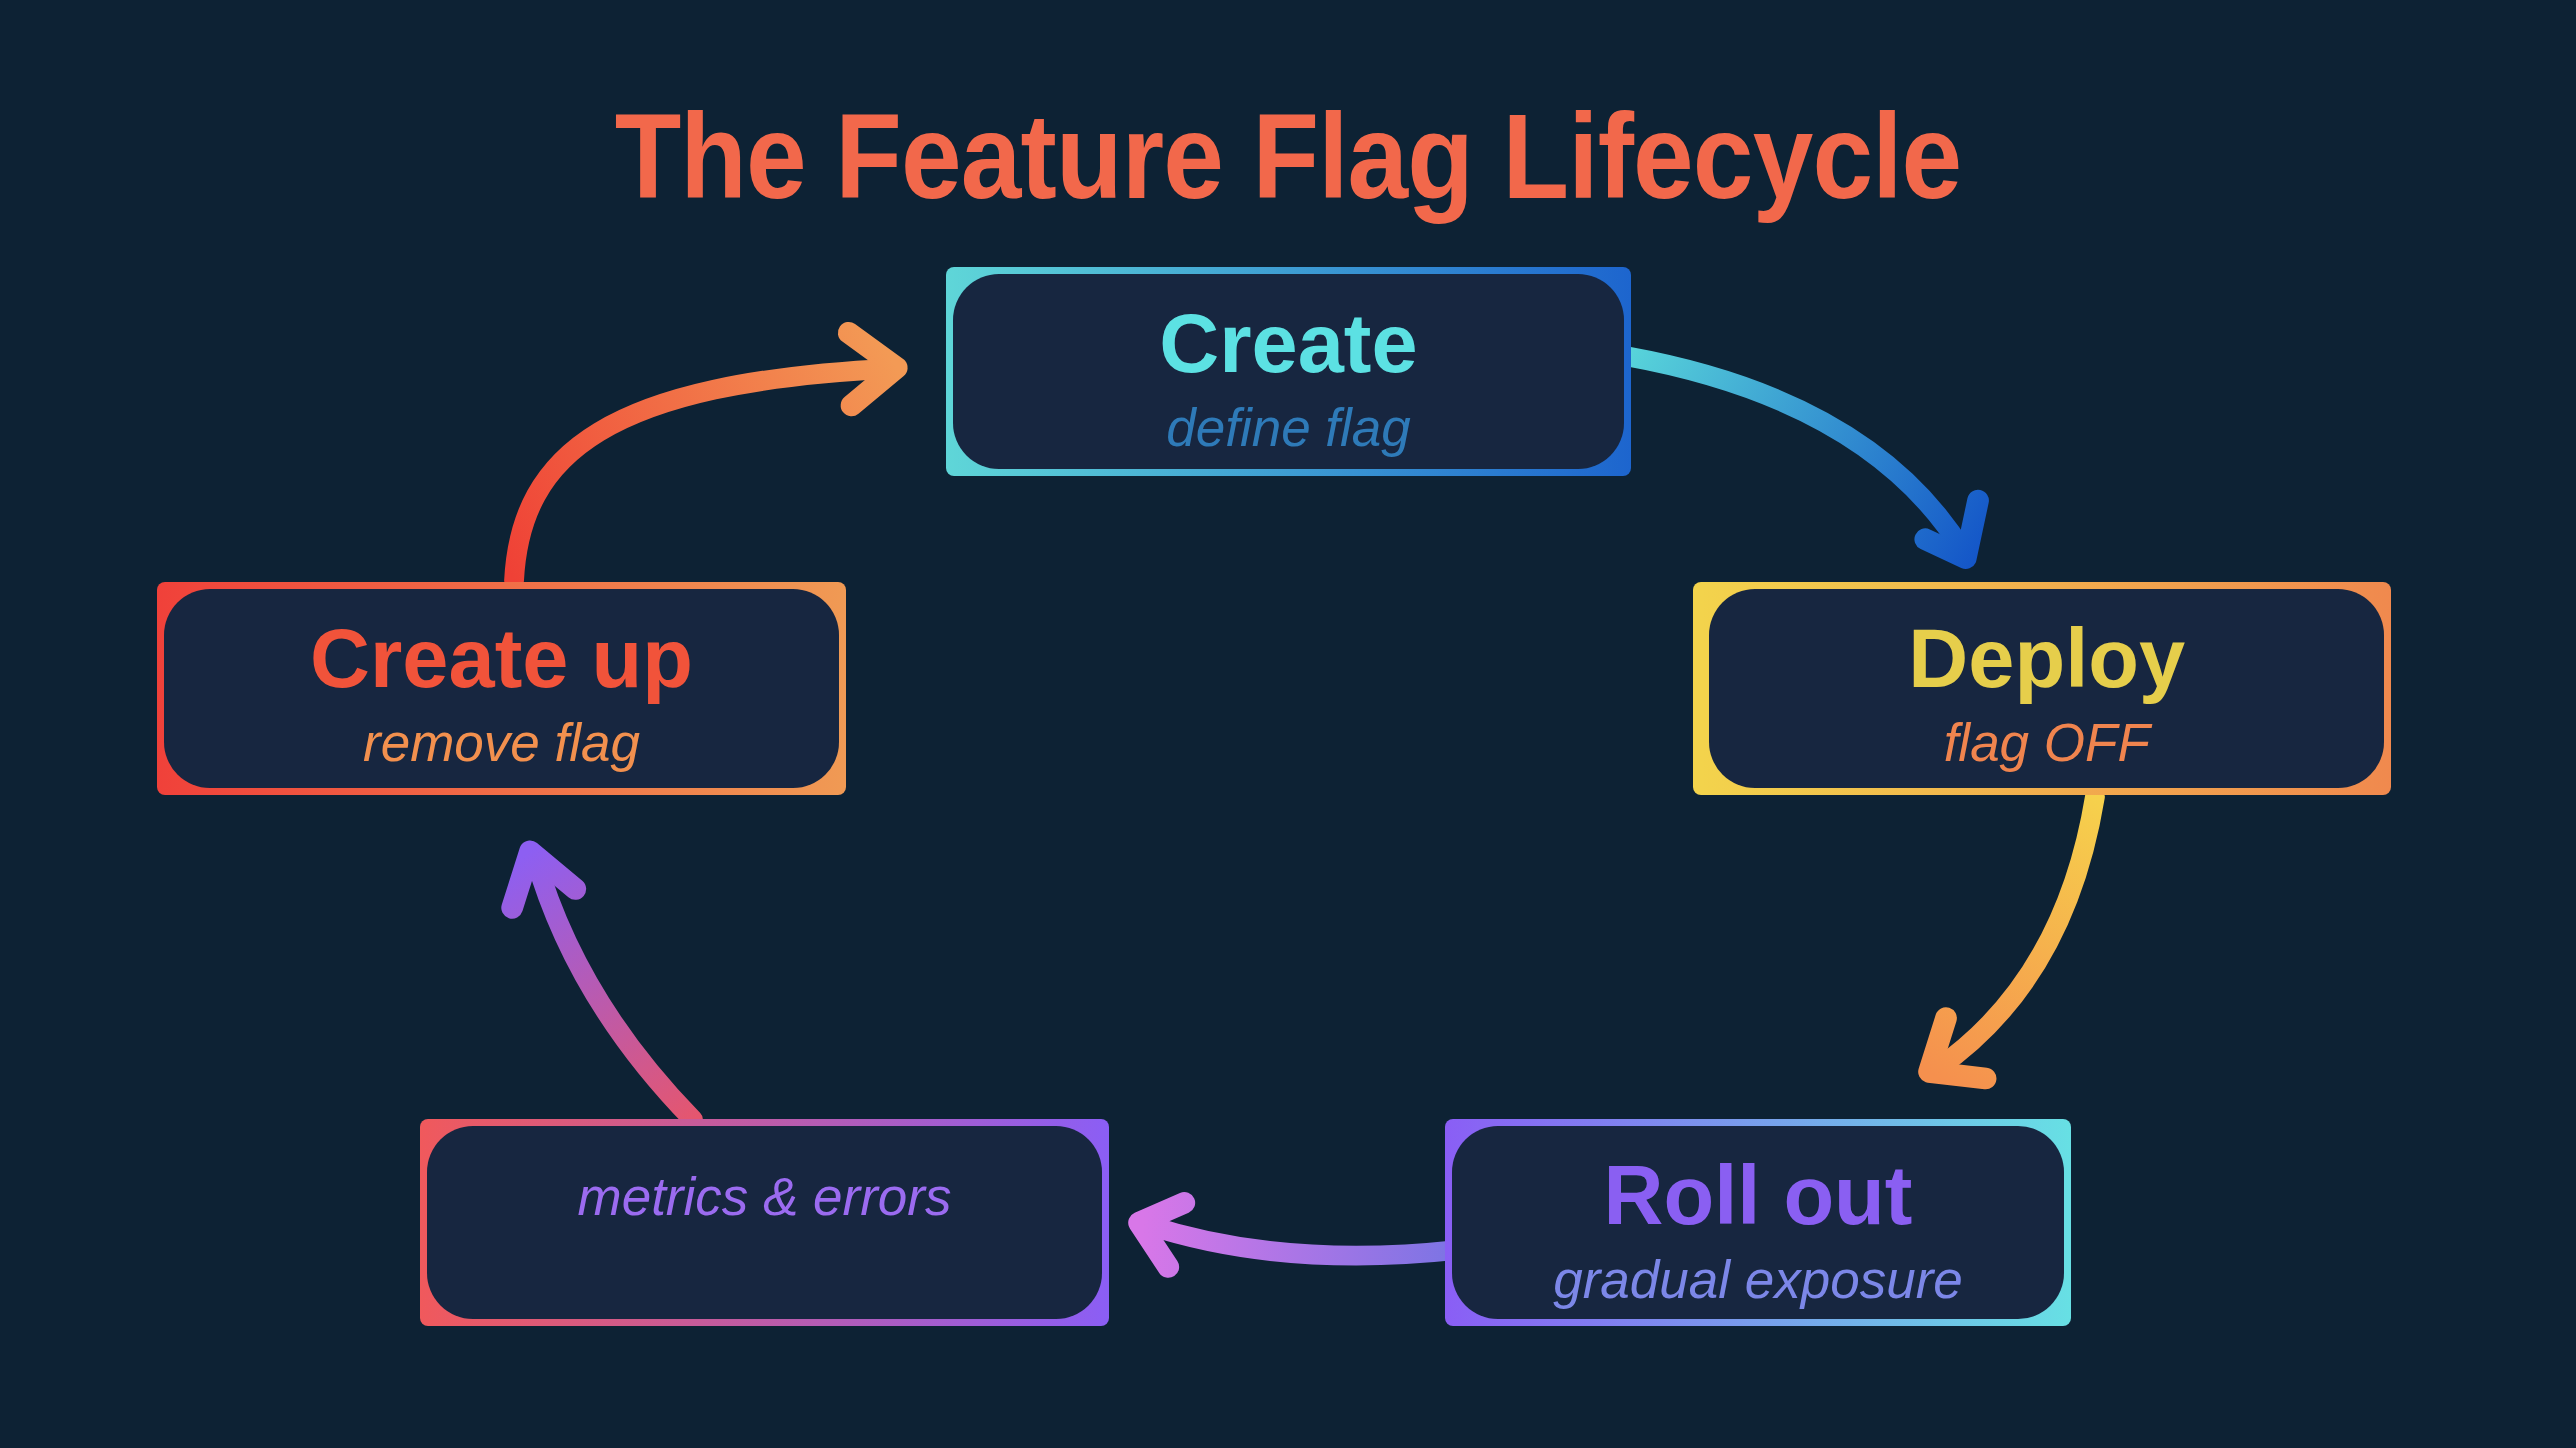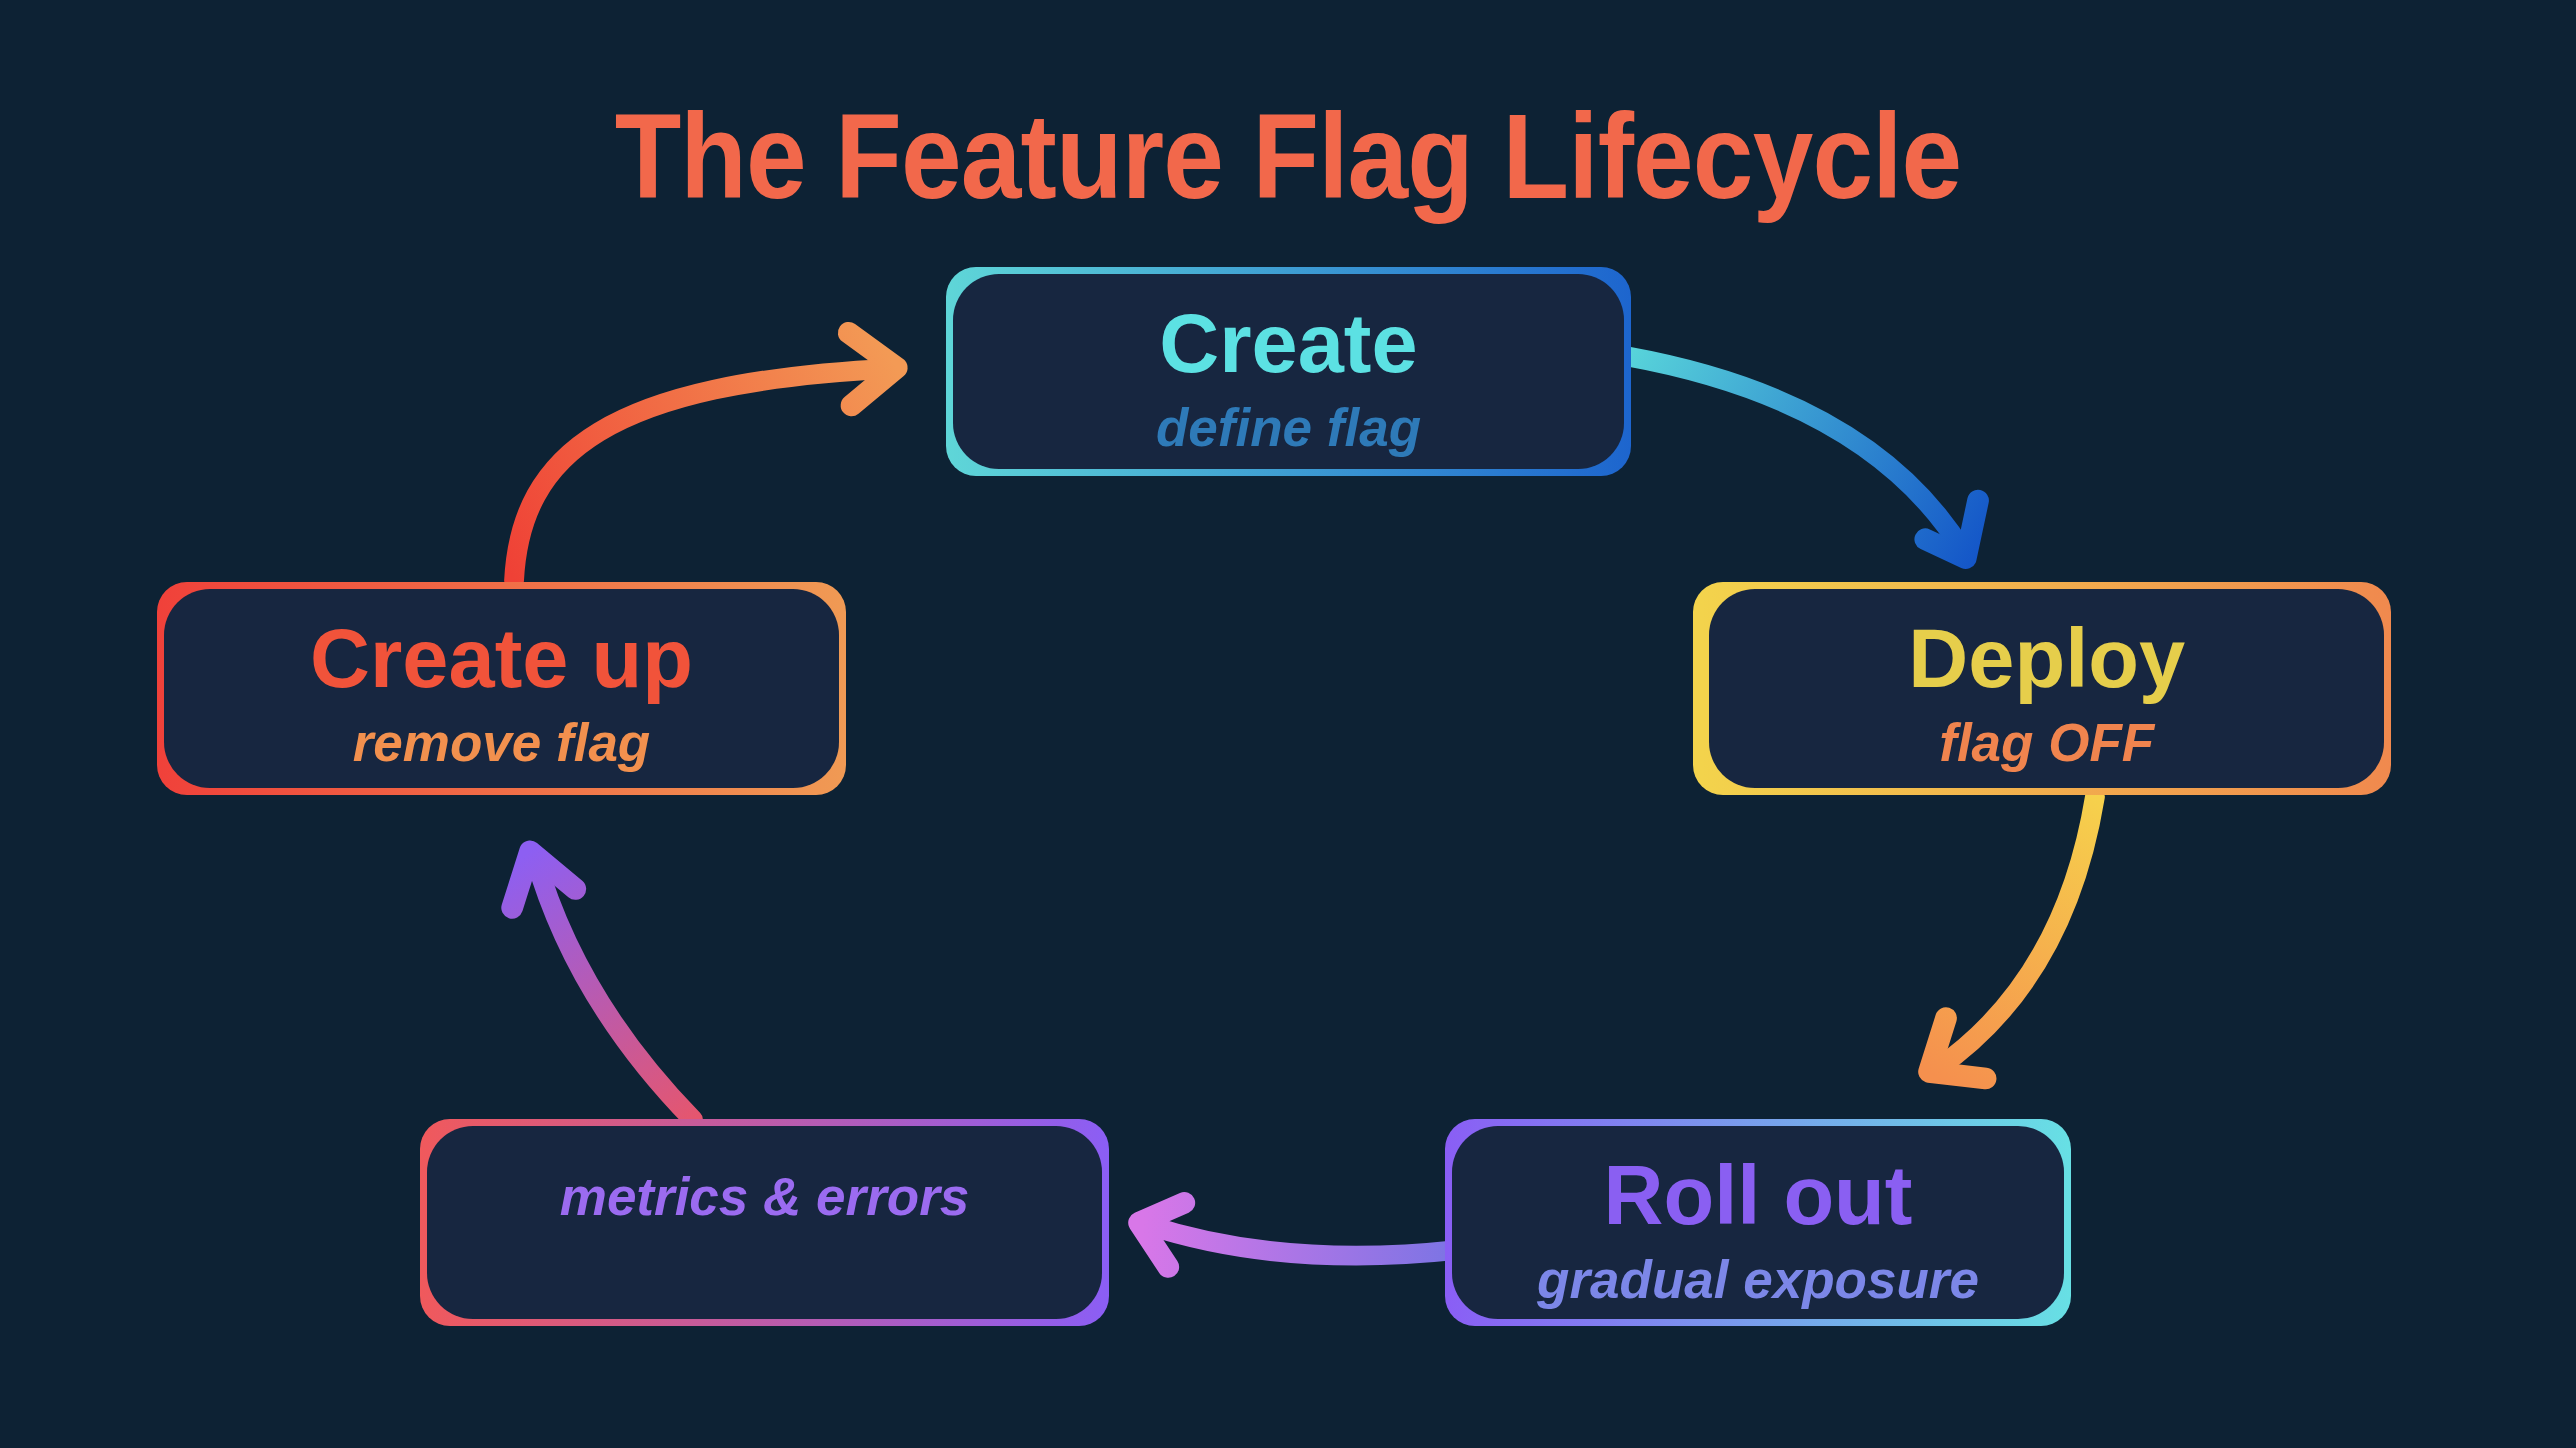--- a/index.html
+++ b/index.html
@@ -45,21 +45,21 @@
   .arrow-head {
     fill: none;
     stroke-width: 23px;
     stroke-linecap: round;
     stroke-linejoin: round;
   }
   .node {
     position: absolute;
     box-sizing: border-box;
     padding: 6.6px;
-    border-radius: 30px;
+    border-radius: 8px;
     background: linear-gradient(90deg, var(--bfrom), var(--bto));
   }
   .node-inner {
     box-sizing: border-box;
     width: 100%;
     height: 100%;
     border-radius: 46px;
     background: var(--fill, #172640);
     display: flex;
     flex-direction: column;
@@ -68,21 +68,21 @@
   }
   .node-title {
     font-size: 83px;
     font-weight: bold;
     line-height: 83px;
     white-space: nowrap;
     color: var(--lcol);
   }
   .node-sub {
     font-size: 53px;
-    font-weight: bold;
+    font-weight: normal;
     font-style: italic;
     line-height: 55px;
     margin-top: 15px;
     white-space: nowrap;
     color: var(--scol);
   }
 </style>
 </head>
 <body>
 

